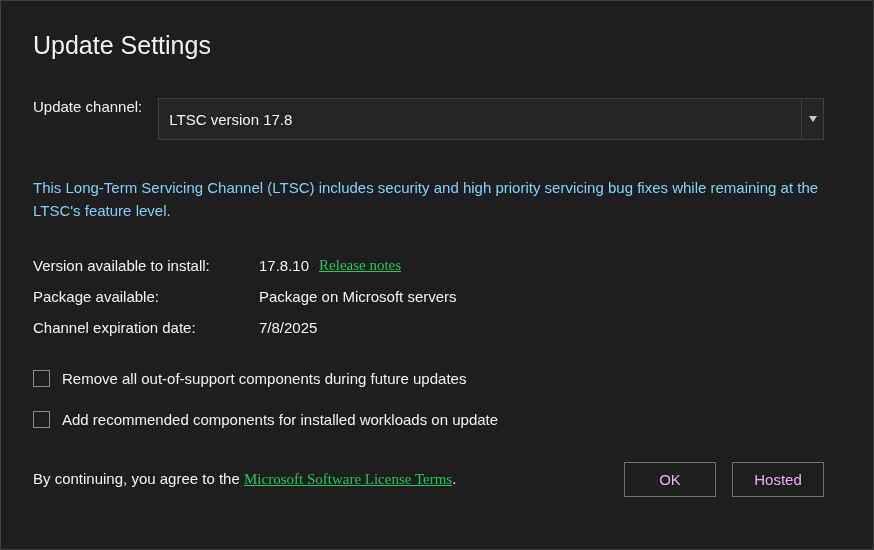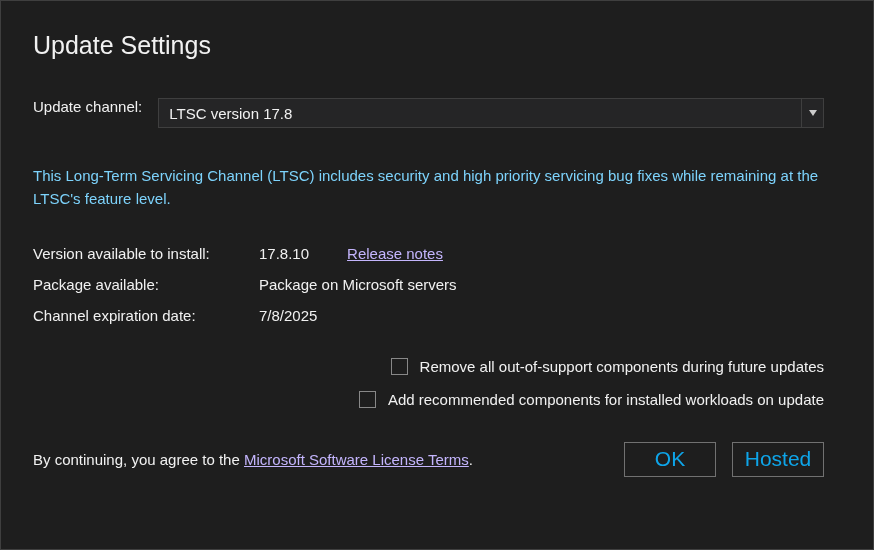--- a/index.html
+++ b/index.html
@@ -35,21 +35,21 @@
       margin-bottom: 36px;
     }
     .channel-label {
       font-size: 15px;
       color: #f1f1f1;
       margin-right: 16px;
       white-space: nowrap;
     }
     .dropdown {
       flex: 1;
-      height: 30px;
+      height: 42px;
       background: #252526;
       border: 1px solid #3f3f3f;
       display: flex;
       align-items: stretch;
       cursor: pointer;
     }
     .dropdown-text {
       flex: 1;
       display: flex;
       align-items: center;
@@ -87,33 +87,33 @@
       font-size: 15px;
     }
     .info-label {
       width: 226px;
       color: #f1f1f1;
     }
     .info-value {
       color: #f1f1f1;
       display: flex;
       align-items: center;
-      gap: 38px;
+      gap: 10px;
     }
     .link {
-      color: #c4b5fd;
+      color: #22c55e;
       text-decoration: underline;
       cursor: pointer;
+      font-family: Liberation Serif, serif;
     }
     .checkbox-group {
       display: flex;
       flex-direction: column;
-      gap: 16px;
+      gap: 24px;
       margin-bottom: 34px;
-      align-items: flex-end;
     }
     .checkbox-row {
       display: flex;
       align-items: center;
       gap: 12px;
       font-size: 15px;
     }
     .checkbox {
       width: 17px;
       height: 17px;
@@ -138,22 +138,22 @@
     }
     .button-group {
       display: flex;
       gap: 16px;
     }
     .btn {
       width: 92px;
       height: 35px;
       border: 1px solid #717171;
       background: transparent;
-      color: #0ea5e9;
-      font-size: 21px;
+      color: #f0abfc;
+      font-size: 15px;
       font-family: inherit;
       cursor: pointer;
       display: flex;
       align-items: center;
       justify-content: center;
     }
   </style>
 </head>
 <body>
 

